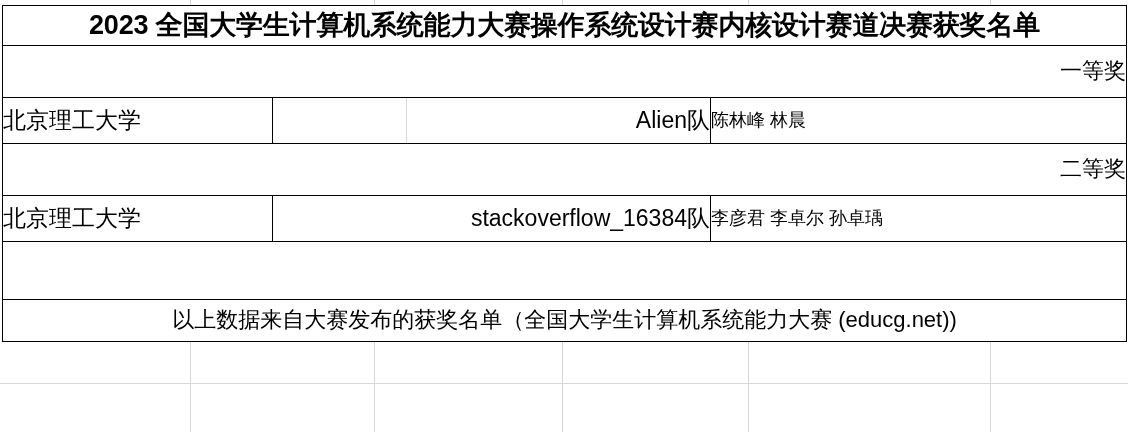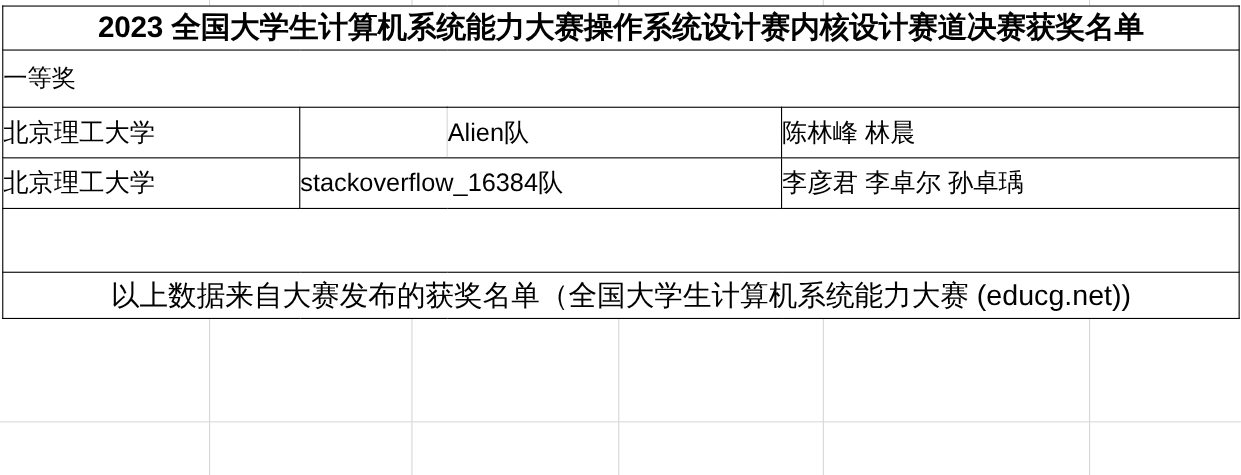--- a/index.html
+++ b/index.html
@@ -73,41 +73,41 @@
     font-size: 27px;
     font-weight: bold;
     text-align: center;
     letter-spacing: -0.2px;
     white-space: nowrap;
     line-height: 1.1;
   }
   .award-cell {
     color: #ff0000;
     font-size: 22px;
-    text-align: left;
+    text-align: right;
     line-height: 1.1;
   }
   .univ-cell {
     font-size: 23px;
     text-align: left;
     line-height: 1.1;
   }
   .team-cell {
     font-size: 23px;
-    text-align: left;
+    text-align: right;
     line-height: 1.1;
   }
   .member-cell {
-    font-size: 23px;
+    font-size: 18px;
     text-align: left;
     padding-left: 9px;
     line-height: 1.1;
   }
   .footer-cell {
-    font-size: 26px;
+    font-size: 22px;
     text-align: center;
     line-height: 1.1;
     white-space: nowrap;
   }
   .blank-cell { font-size: 1px; }
 
   
   .soft-right { border-right: 1px solid #d6d6d6 !important; }
   .no-top { border-top: none !important; }
 </style>
@@ -142,20 +142,23 @@
         </tr>
 
         <tr class="r-data">
           <td class="univ-cell">北京理工大学</td>
           <td class="team-cell soft-right"></td>
           <td class="team-cell">Alien队</td>
           <td class="member-cell">陈林峰 林晨</td>
         </tr>
 
 
+        <tr class="r-award">
+          <td class="award-cell" colspan="4">二等奖</td>
+        </tr>
 
         <tr class="r-data">
           <td class="univ-cell">北京理工大学</td>
           <td class="team-cell" colspan="2">stackoverflow_16384队</td>
           <td class="member-cell">李彦君 李卓尔 孙卓瑀</td>
         </tr>
 
         <tr class="r-blank">
           <td class="blank-cell" colspan="4"></td>
         </tr>

